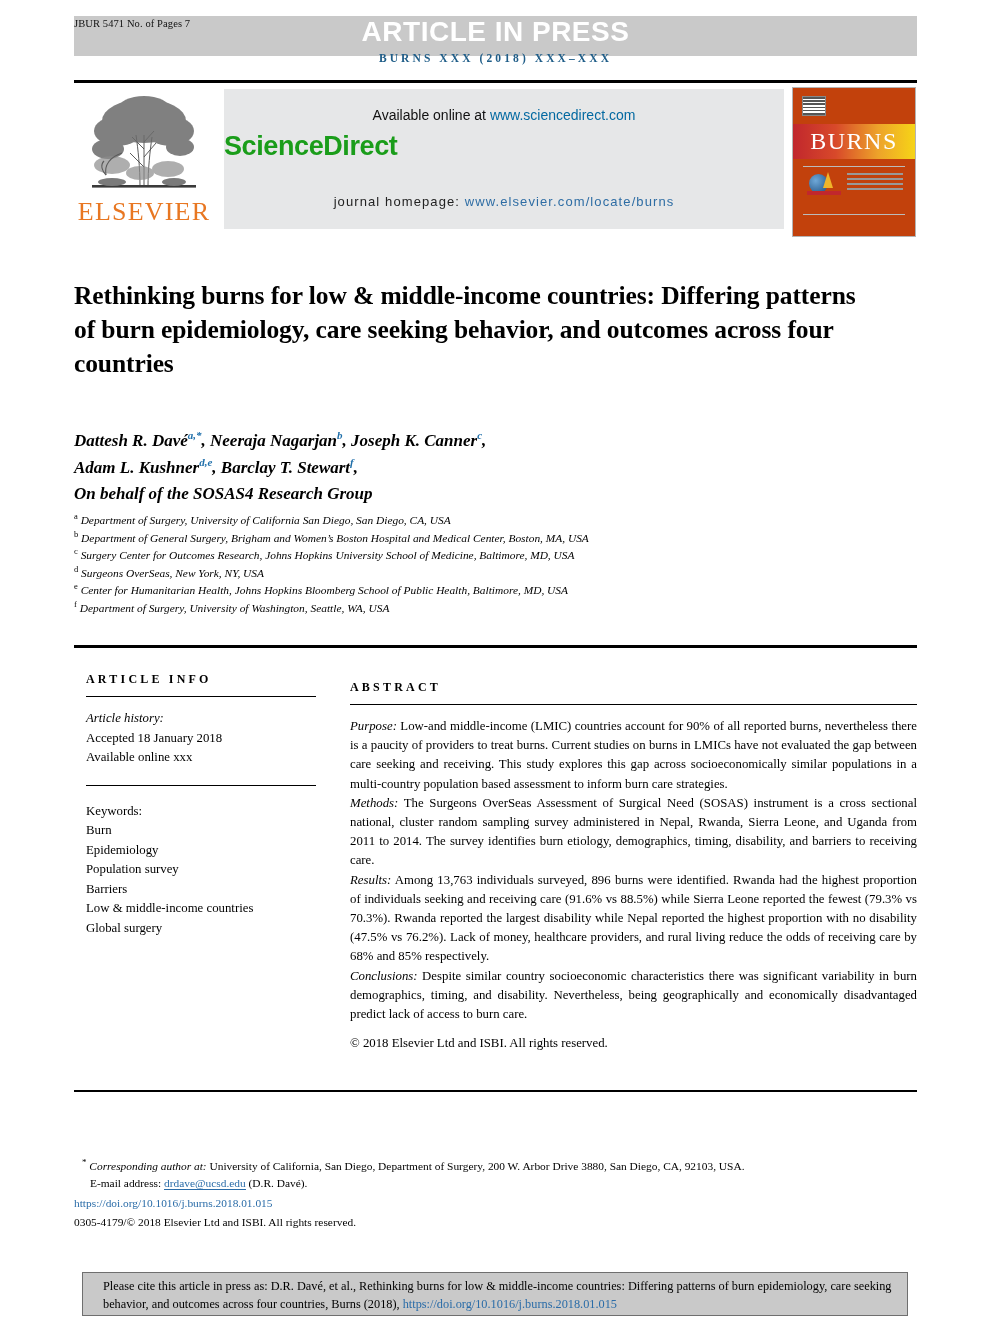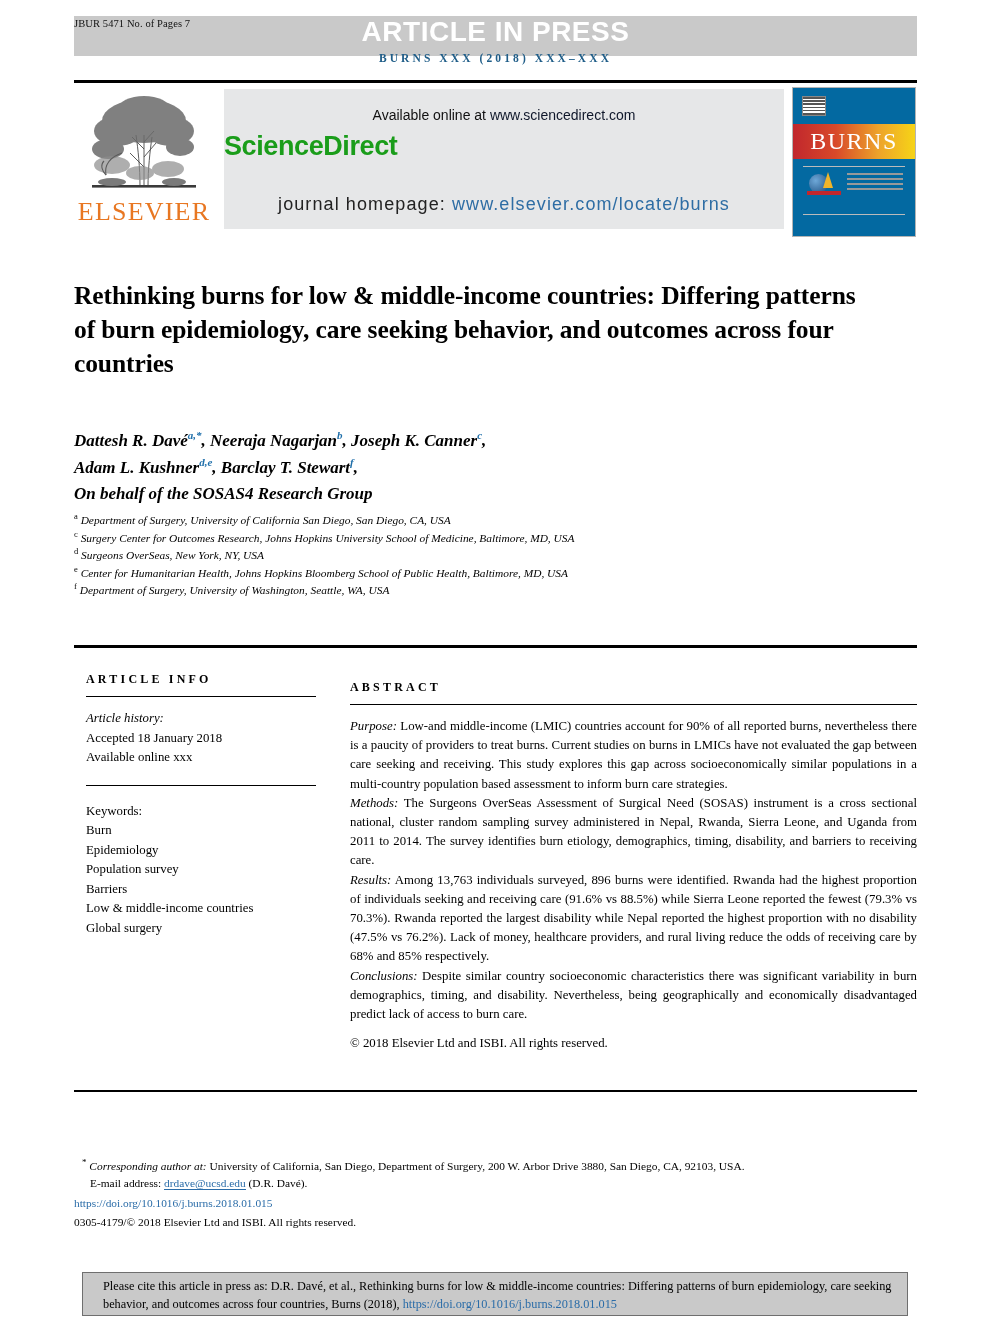--- a/index.html
+++ b/index.html
@@ -121,21 +121,21 @@
     position: absolute;
     left: 0;
     top: 18px;
     width: 560px;
     text-align: center;
     font-family: "Liberation Sans", "DejaVu Sans", sans-serif;
     font-size: 14px;
     color: #111;
   }
   .sd-available a {
-    color: #0f172a;
+    color: #0369a1;
     text-decoration: none;
   }
   .sd-logo {
     position: absolute;
     left: 0;
     top: 42px;
     width: 512px;
     text-align: left;
     font-family: "Liberation Sans", "DejaVu Sans", sans-serif;
     font-weight: bold;
@@ -143,36 +143,36 @@
     color: #1a9d1a;
     letter-spacing: -0.4px;
   }
   .sd-homepage {
     position: absolute;
     left: 0;
     top: 105px;
     width: 560px;
     text-align: center;
     font-family: "Liberation Sans", "DejaVu Sans", sans-serif;
-    font-size: 18px;
+    font-size: 13px;
     color: #222;
     letter-spacing: 1.1px;
   }
   .sd-homepage .jh-url {
     color: #2e6da4;
   }
 
   
   .cover {
     position: absolute;
     left: 718px;
     top: 2px;
     width: 122px;
     height: 148px;
-    background: #0369a1;
+    background: #c2410c;
     border: 1px solid #b4b4b4;
     overflow: hidden;
   }
   .cover-mini-logo {
     position: absolute;
     left: 9px;
     top: 8px;
     width: 22px;
     height: 18px;
     background:
@@ -522,20 +522,21 @@
 <h1 class="title">Rethinking burns for low &amp; middle-income countries: Differing patterns of burn epidemiology, care seeking behavior, and outcomes across four countries</h1>
 
 <div class="authors">
   <div>Dattesh R. Davé<sup>a,*</sup>, Neeraja Nagarjan<sup>b</sup>, Joseph K. Canner<sup>c</sup>,</div>
   <div>Adam L. Kushner<sup>d,e</sup>, Barclay T. Stewart<sup>f</sup>,</div>
   <div>On behalf of the SOSAS4 Research Group</div>
 </div>
 
 <div class="affils">
   <div><span class="aff-mark">a</span> <span>Department of Surgery, University of California San Diego, San Diego, CA, USA</span></div>
+  <div><span class="aff-mark">b</span> <span>Department of General Surgery, Brigham and Women’s Boston Hospital and Medical Center, Boston, MA, USA</span></div>
   <div><span class="aff-mark">c</span> <span>Surgery Center for Outcomes Research, Johns Hopkins University School of Medicine, Baltimore, MD, USA</span></div>
   <div><span class="aff-mark">d</span> <span>Surgeons OverSeas, New York, NY, USA</span></div>
   <div><span class="aff-mark">e</span> <span>Center for Humanitarian Health, Johns Hopkins Bloomberg School of Public Health, Baltimore, MD, USA</span></div>
   <div><span class="aff-mark">f</span> <span>Department of Surgery, University of Washington, Seattle, WA, USA</span></div>
 </div>
 
 <div class="rule-main"></div>
 
 <div class="col-info">
   <div class="sec-head">ARTICLE INFO</div>

